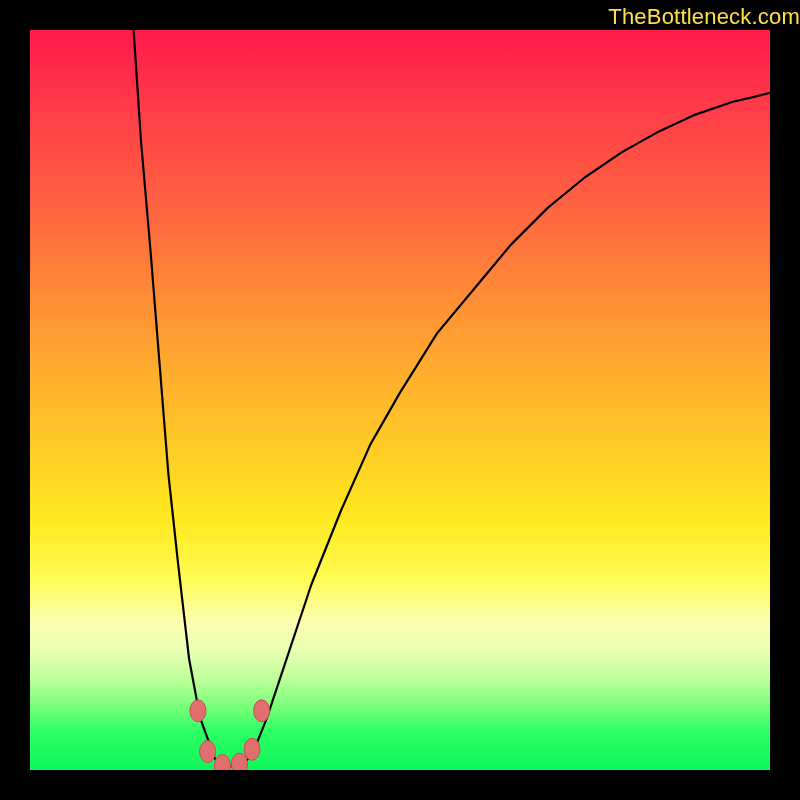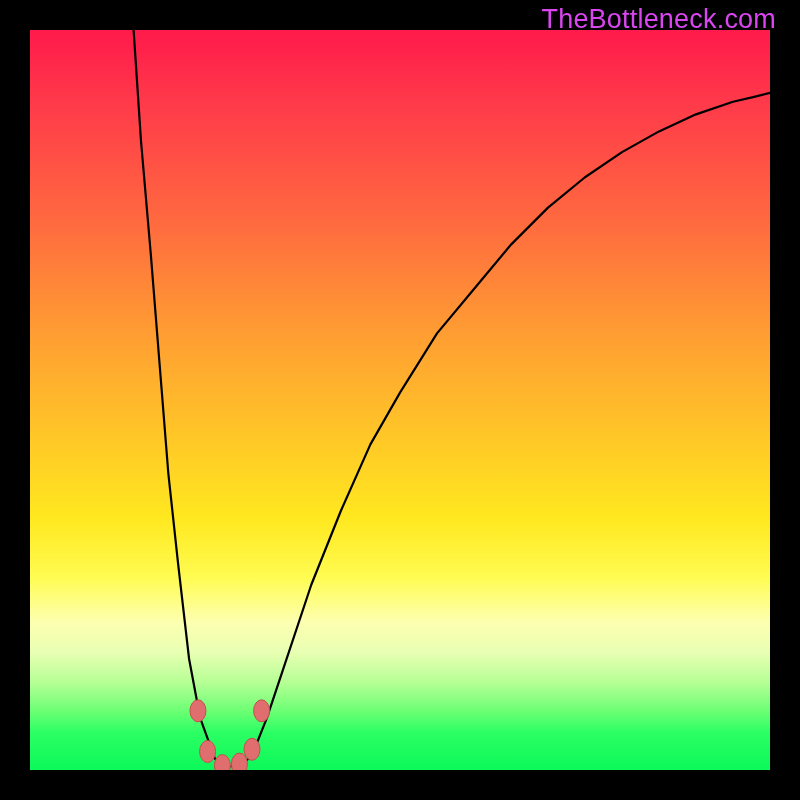--- a/index.html
+++ b/index.html
@@ -35,23 +35,23 @@
       #e9ffb3 84%,
       #b8ff96 88%,
       #6dff74 92%,
       #2bff63 95%,
       #0cf85a 100%
     );
   }
   .watermark {
     position: absolute;
     top: 4px;
-    right: 24px;
-    color: #d946ef;
-    font-size: 27px;
+    right: 0;
+    color: #fde047;
+    font-size: 22px;
     letter-spacing: 0.2px;
     user-select: none;
   }
   svg.curve {
     position: absolute;
     left: 0;
     top: 0;
     width: 740px;
     height: 740px;
   }

